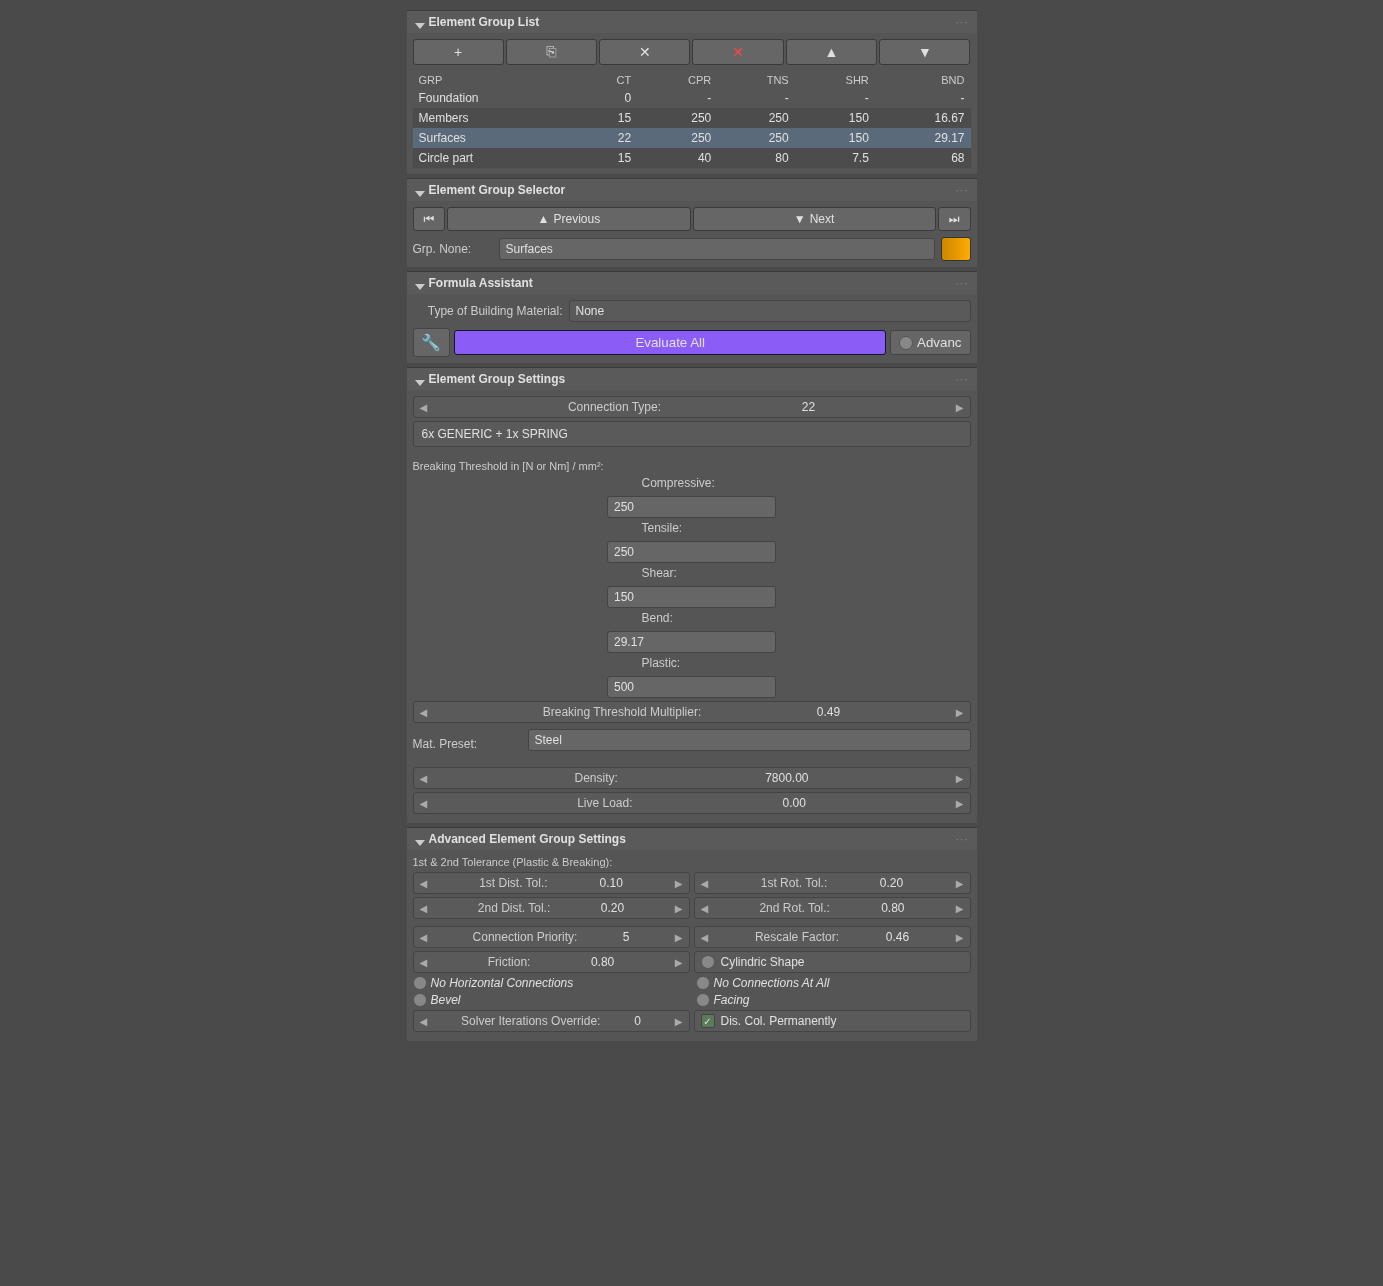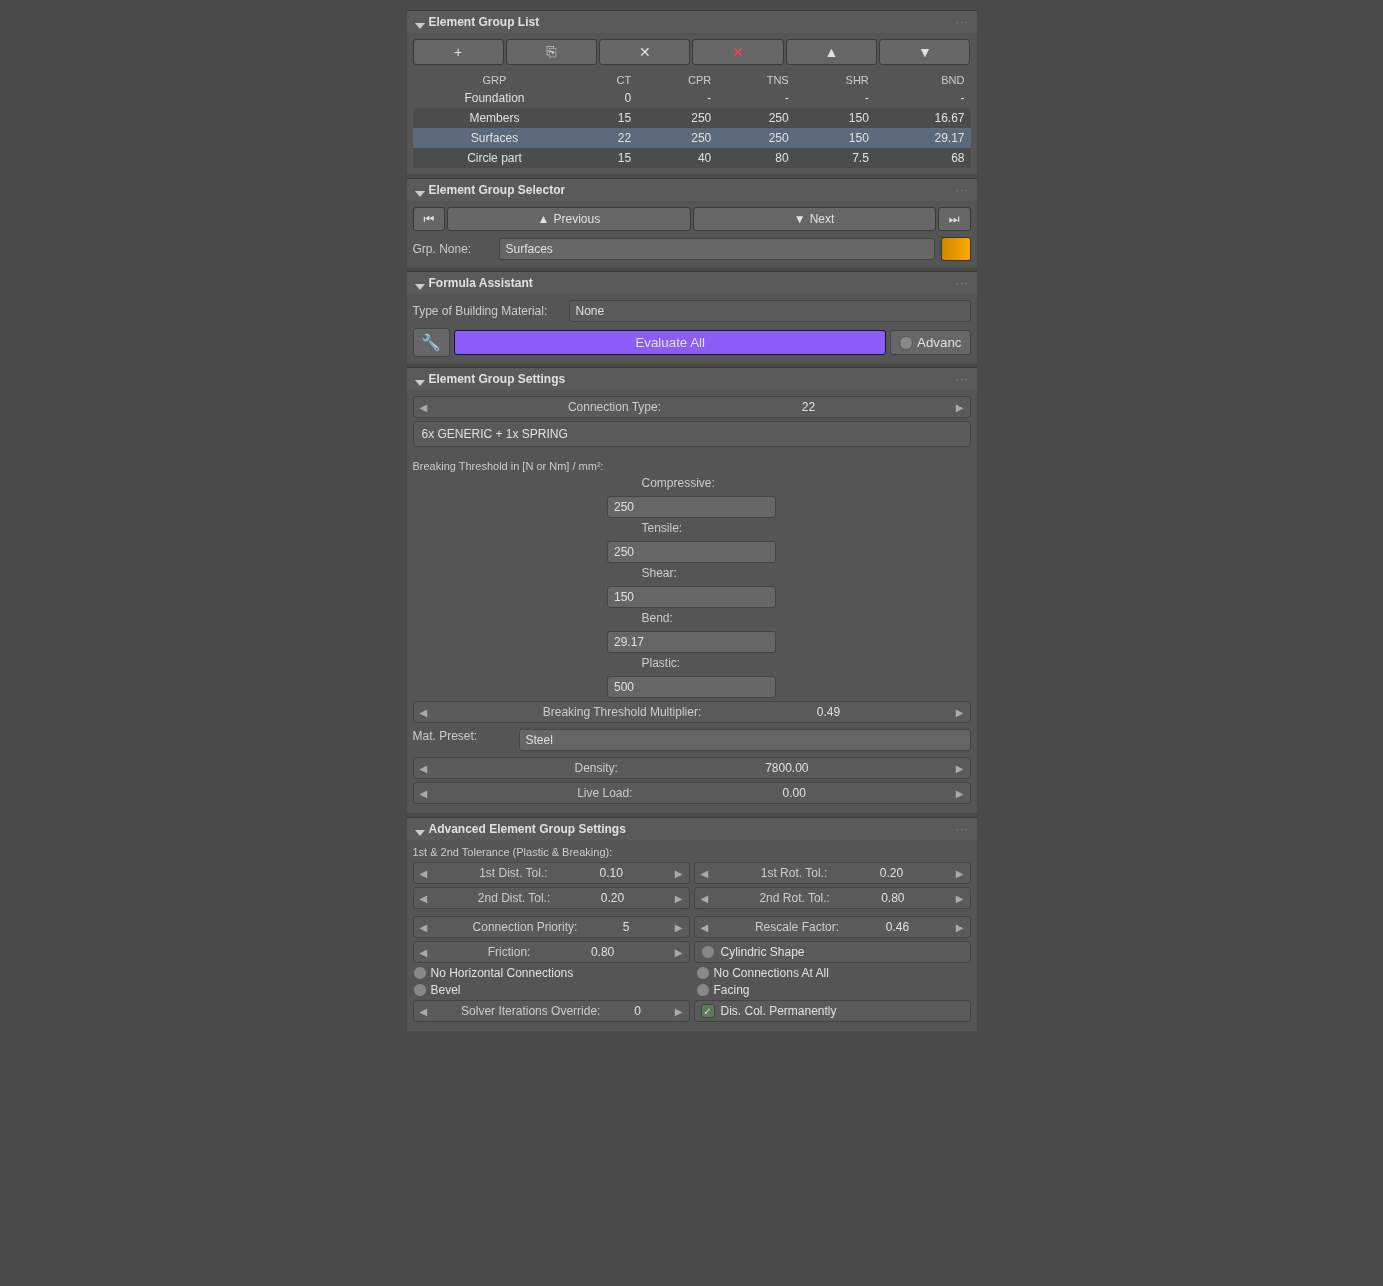--- a/index.html
+++ b/index.html
@@ -74,21 +74,21 @@
     .data-table {
       width: 100%;
       border-collapse: collapse;
     }
     .data-table th, .data-table td {
       padding: 3px 6px;
       text-align: right;
       border: none;
     }
     .data-table th:first-child, .data-table td:first-child {
-      text-align: center;
+      text-align: left;
       margin-left: 32px;
     }
     .data-table thead th {
       color: #ccc;
       font-weight: normal;
       font-size: 11px;
       padding-bottom: 2px;
     }
     .data-table tbody tr {
       background: transparent;
@@ -148,20 +148,21 @@
     
     .formula-row {
       display: flex;
       align-items: center;
       gap: 6px;
       margin-bottom: 6px;
     }
     .formula-label {
       color: #ccc;
       min-width: 150px;
+      text-align: right;
     }
     .formula-select {
       flex: 1;
       background: #5a5a5a;
       border: 1px solid #444;
       border-radius: 3px;
       padding: 3px 6px;
       color: #e0e0e0;
       font-size: 12px;
       appearance: none;
@@ -274,39 +275,40 @@
       display: flex;
       align-items: center;
       gap: 8px;
       margin-bottom: 3px;
     }
     .checkbox-item {
       display: flex;
       align-items: center;
       gap: 4px;
       flex: 1;
+      font-style: italic;
     }
     .cb {
       width: 14px; height: 14px;
       background: #666;
       border: 1px solid #444;
       border-radius: 2px;
       display: inline-flex;
       align-items: center;
       justify-content: center;
       cursor: pointer;
       font-size: 10px;
       color: #e0e0e0;
     }
     .cb.checked { background: #5a7a5a; }
     .preset-row {
       display: flex;
-      align-items: flex-start;
-      gap: 6px;
-      margin-bottom: 6px;
+      align-items: flex-end;
+      gap: 15px;
+      margin-bottom: 16px;
     }
   </style>
 </head>
 <body>
 
 <div class="panel">
 
   <div class="section">
     <div class="section-header">
       <div class="section-title">

